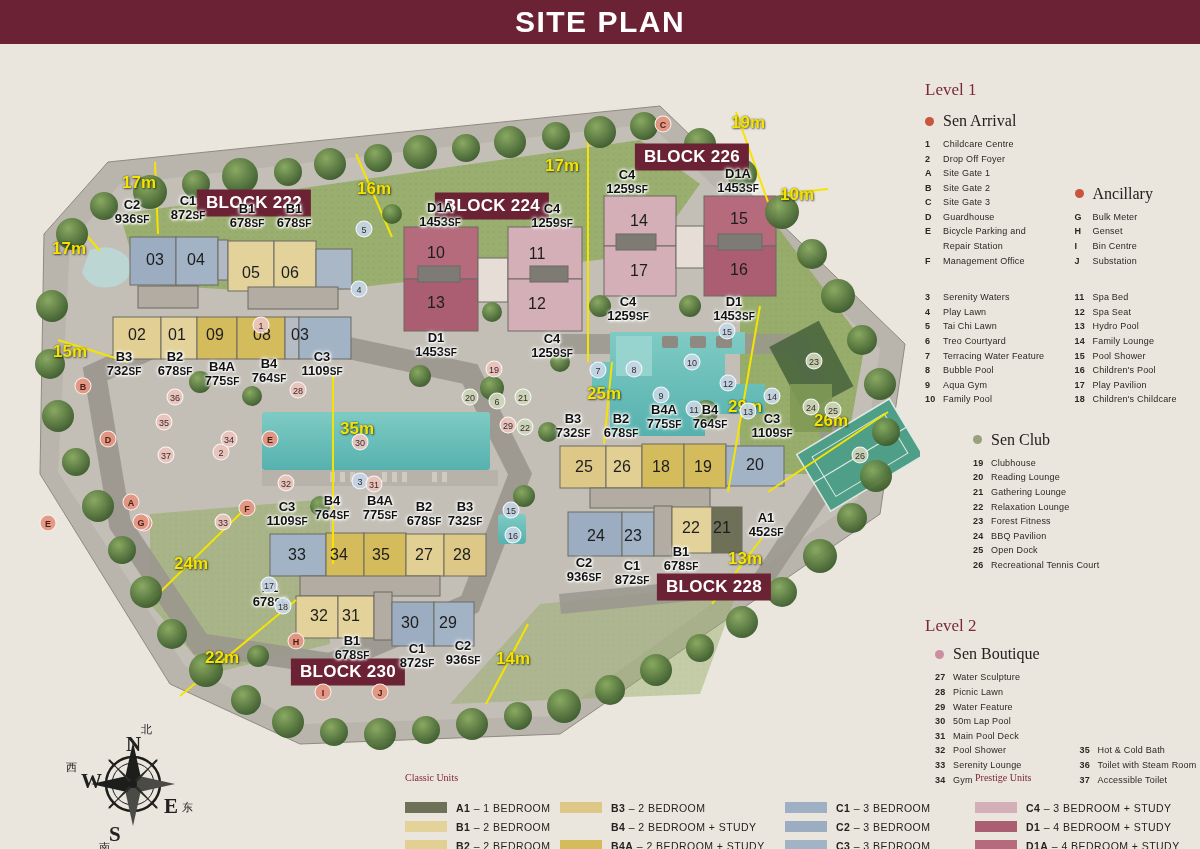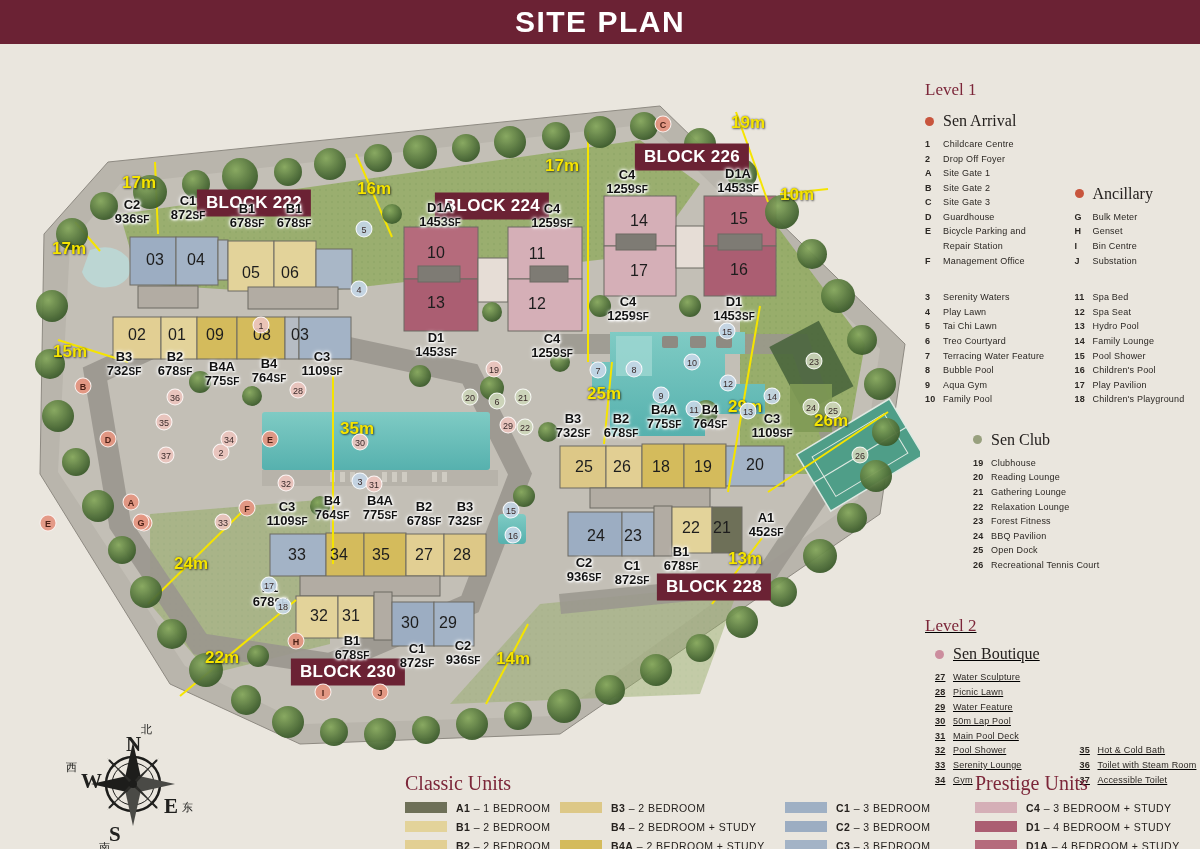--- a/index.html
+++ b/index.html
@@ -99,32 +99,32 @@
   .legend-cols { display: flex; gap: 24px; align-items: flex-end; }
   .legend-col { flex: 1; }
   .lg-row { display: flex; font-size: 9px; color: #2b2723; line-height: 1.62;
             letter-spacing: .2px; }
   .lg-key { width: 18px; flex: none; font-weight: bold; }
   .lg-val { flex: 1; }
   .grp-block { margin-bottom: 16px; }
   .grp-block.commons { margin-top: 22px; }
   .grp-block.club { margin-top: 24px; padding-left: 48px; }
   .grp-block.club .grp-head { margin-left: -48px; padding-left: 48px; }
-  .level2 { margin-top: 44px; text-decoration: underline; }
+  .level2 { margin-top: 44px; }
   .sen-boutique { padding-left: 10px; }
   .sen-boutique .grp-head { margin-left: -10px; padding-left: 10px; }
 
   
   #unit-legend {
     position: absolute; left: 0; top: 718px; width: 1200px; height: 87px;
     z-index: 45;
   }
   .ul-title {
     position: absolute; font-family: "Liberation Serif", serif;
-    font-size: 20px; color: #7c2639;
+    font-size: 10px; color: #7c2639;
   }
   .ul-group { position: absolute; }
   .ul-row { display: flex; align-items: center; gap: 9px; height: 19px; }
   .ul-sw { width: 42px; height: 11px; flex: none; }
   .ul-text { font-size: 10.5px; color: #26221f; letter-spacing: .45px;
              white-space: nowrap; }
   .ul-text b { font-weight: bold; }
 </style>
 </head>
 <body>
@@ -775,21 +775,21 @@
               <div class="lg-row">
                 <span class="lg-key">16</span>
                 <span class="lg-val">Children's Pool</span>
               </div>
               <div class="lg-row">
                 <span class="lg-key">17</span>
                 <span class="lg-val">Play Pavilion</span>
               </div>
               <div class="lg-row">
                 <span class="lg-key">18</span>
-                <span class="lg-val">Children's Playground</span>
+                <span class="lg-val">Children's Childcare</span>
               </div>
             </div>
           </div>
       </div>
     </div>
 
     <div class="grp-block club">
       <div class="grp-head">
         <span class="grp-dot" style="background:#98a07e"></span>
         <span class="grp-title">Sen Club</span>

